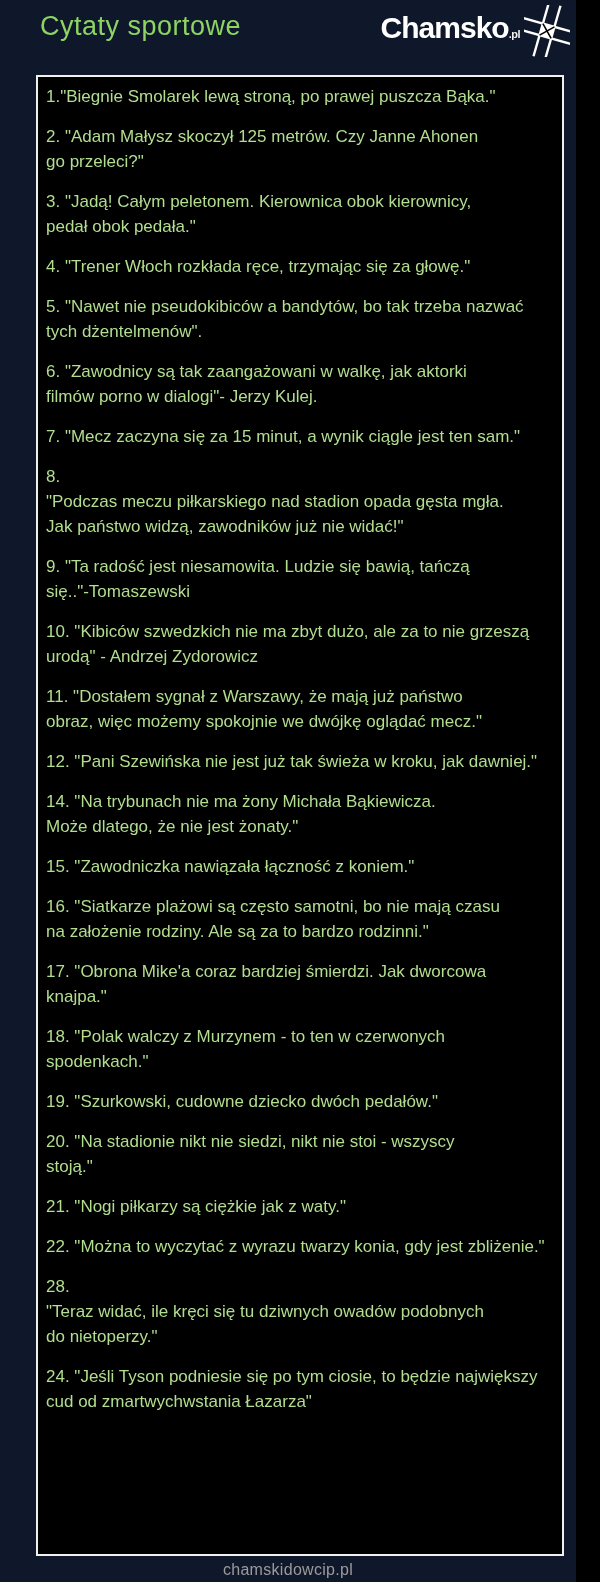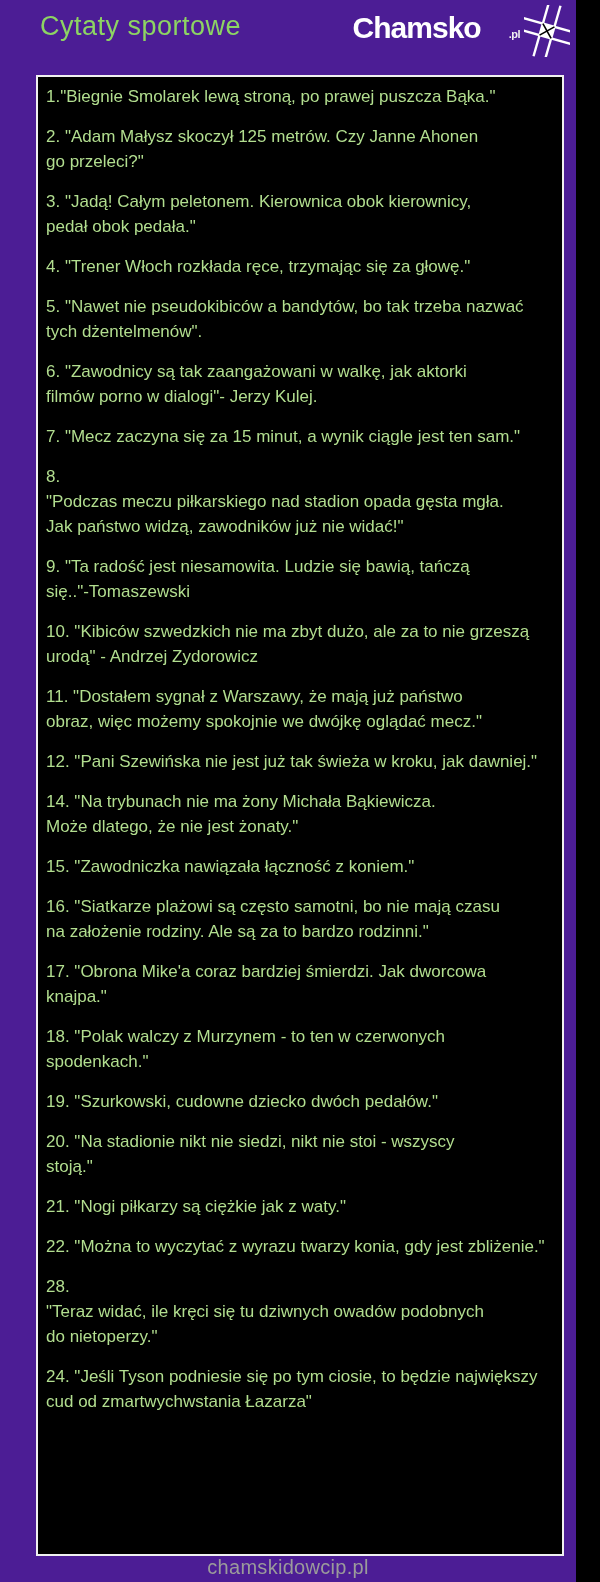--- a/index.html
+++ b/index.html
@@ -4,21 +4,21 @@
 <style>
   html, body {
     margin: 0;
     padding: 0;
     background: #000;
   }
   .page {
     position: relative;
     width: 576px;
     height: 1582px;
-    background: #4c1d95;
+    background: #0f172a;
     overflow: hidden;
     font-family: "Liberation Sans", sans-serif;
   }
   
   .header {
     position: absolute;
     top: 0; left: 0; right: 0;
     height: 64px;
   }
   .page-title {
@@ -35,21 +35,20 @@
     position: absolute;
     right: 6px;
     top: 5px;
     display: flex;
     align-items: flex-start;
   }
   .logo-wordmark {
     display: flex;
     align-items: baseline;
     margin-top: 8px;
-    gap: 28px;
   }
   .logo-name {
     color: #ffffff;
     font-weight: 700;
     font-size: 30px;
     letter-spacing: -1px;
     line-height: 1;
   }
   .logo-suffix {
     color: #f2f2f2;
@@ -82,21 +81,21 @@
     color: #b2de8f;
     white-space: pre-line;
   }
   
   .footer {
     position: absolute;
     left: 0;
     right: 0;
     bottom: 3px;
     text-align: center;
-    font-size: 20px;
+    font-size: 16px;
     color: #9b9b9b;
     letter-spacing: 0.3px;
   }
 </style>
 </head>
 <body>
 
 <div class="page">
 
   <div class="header">

